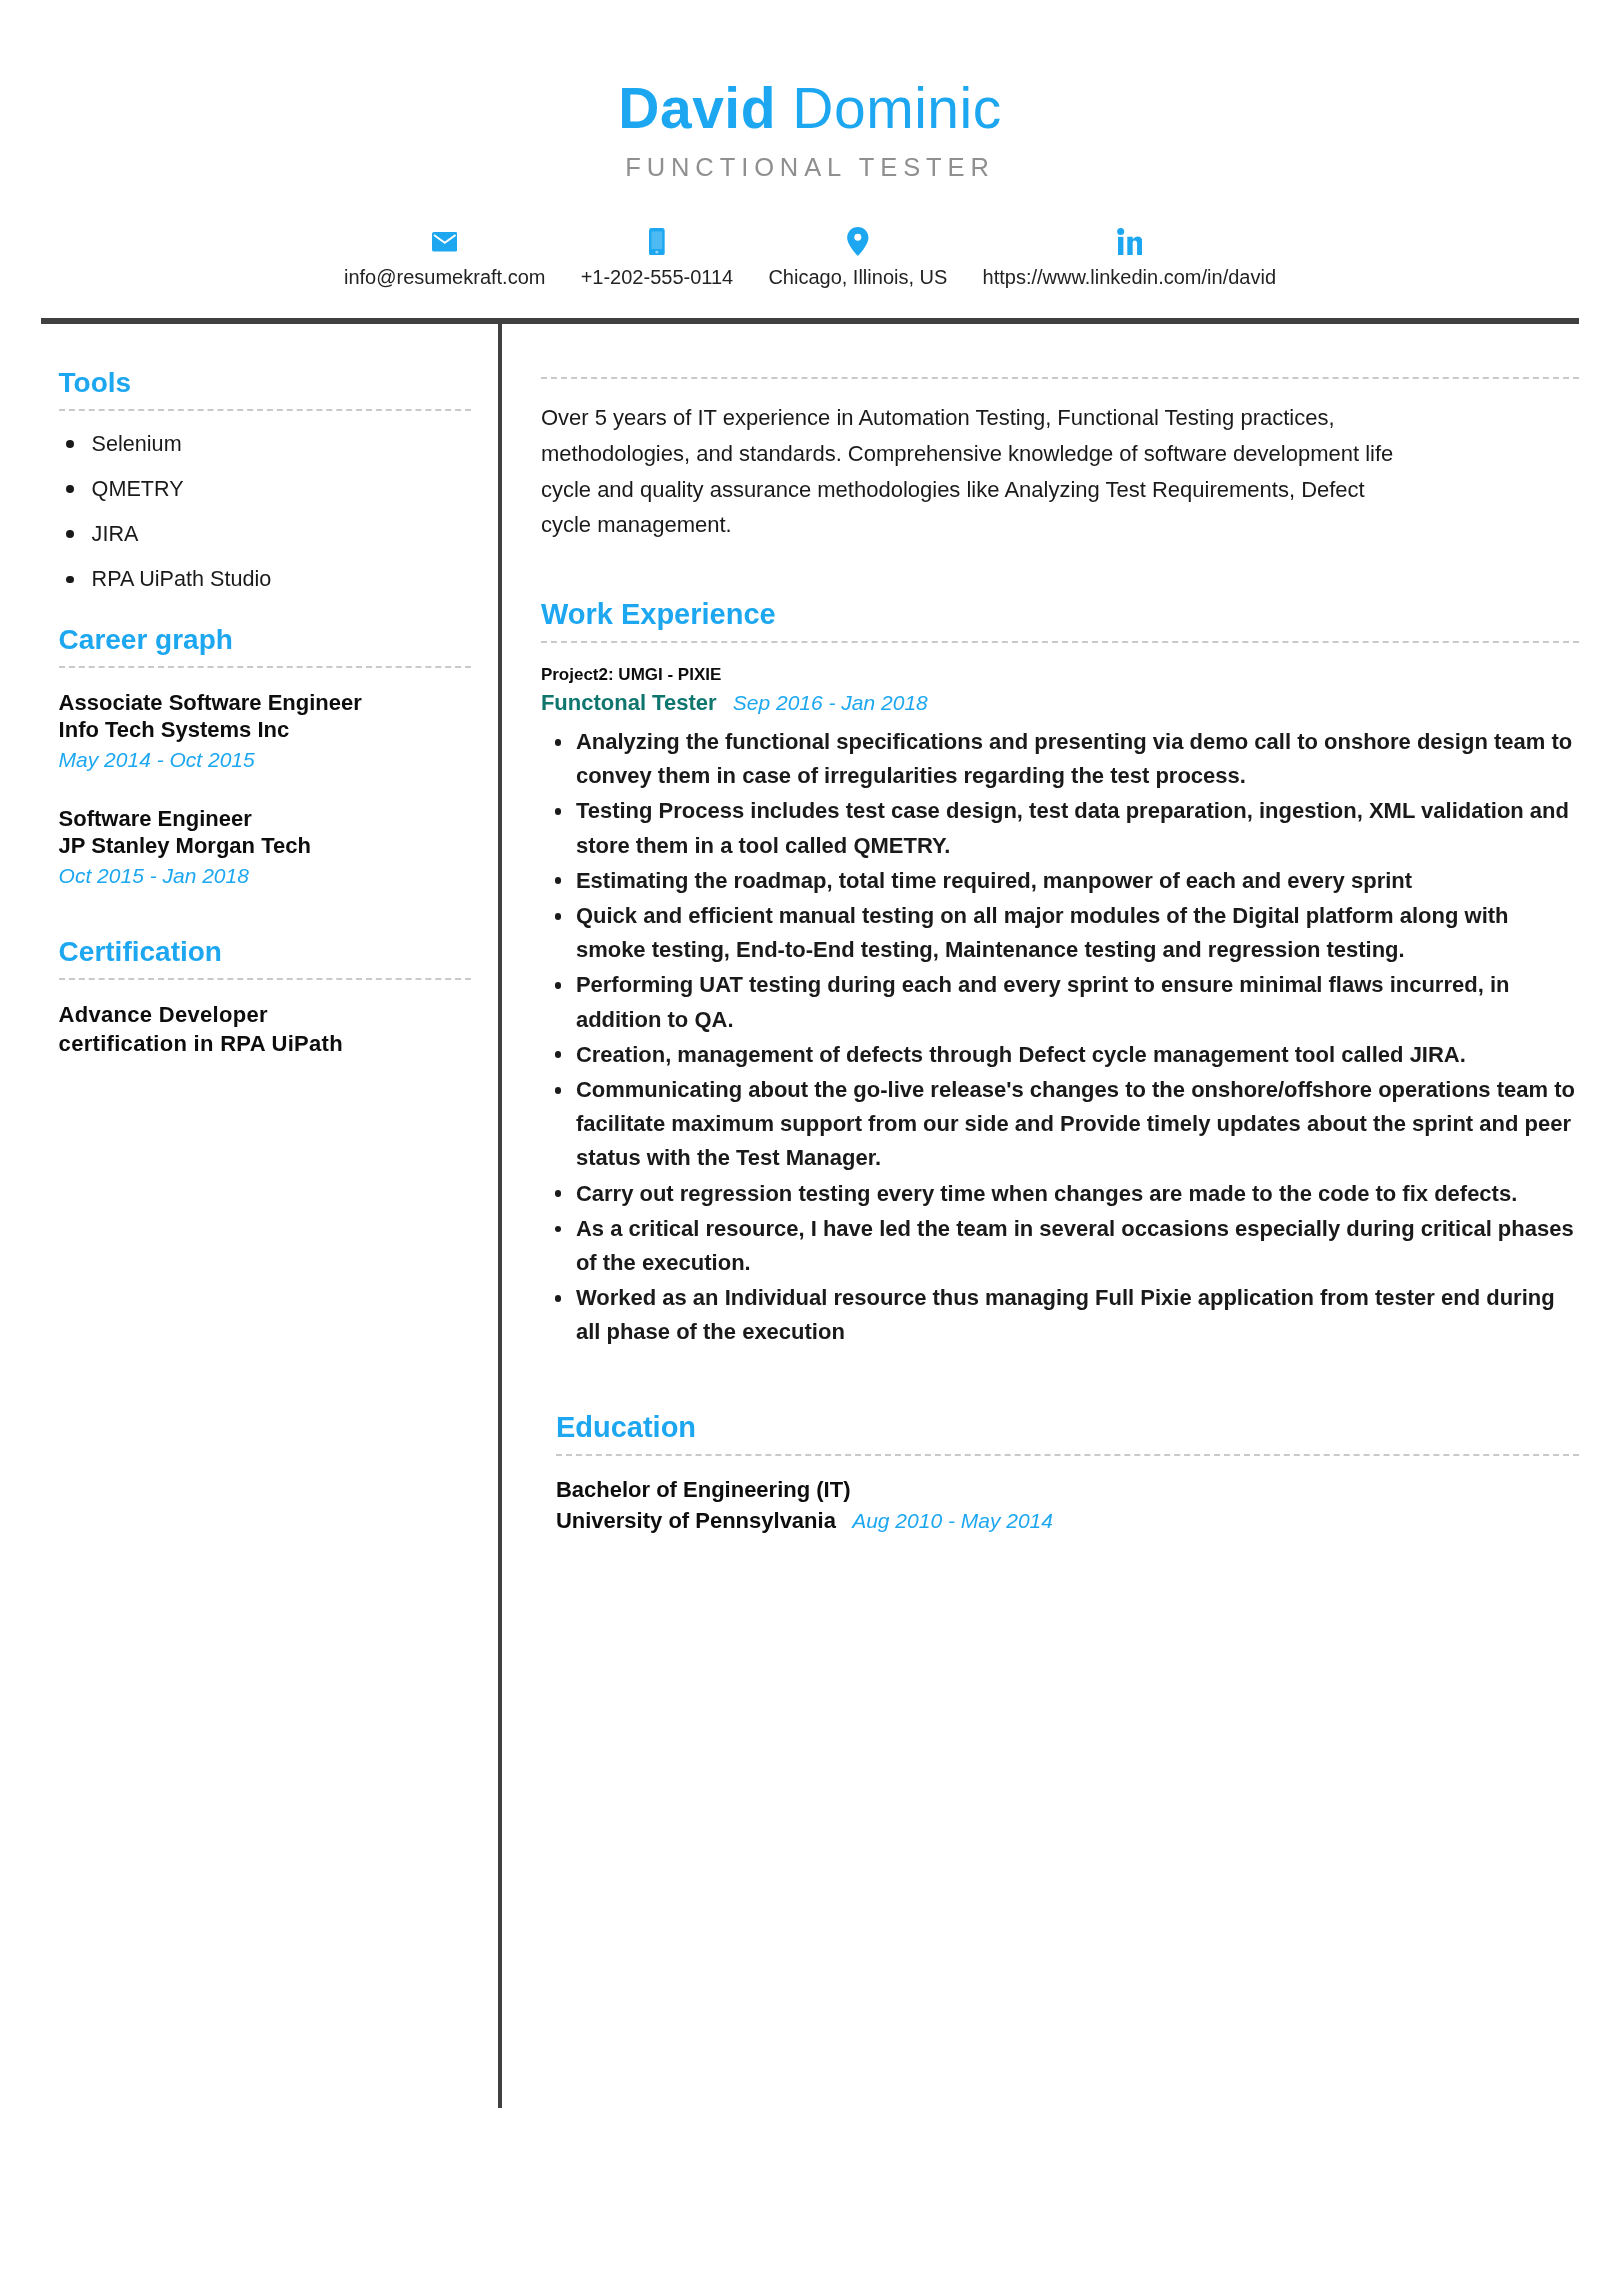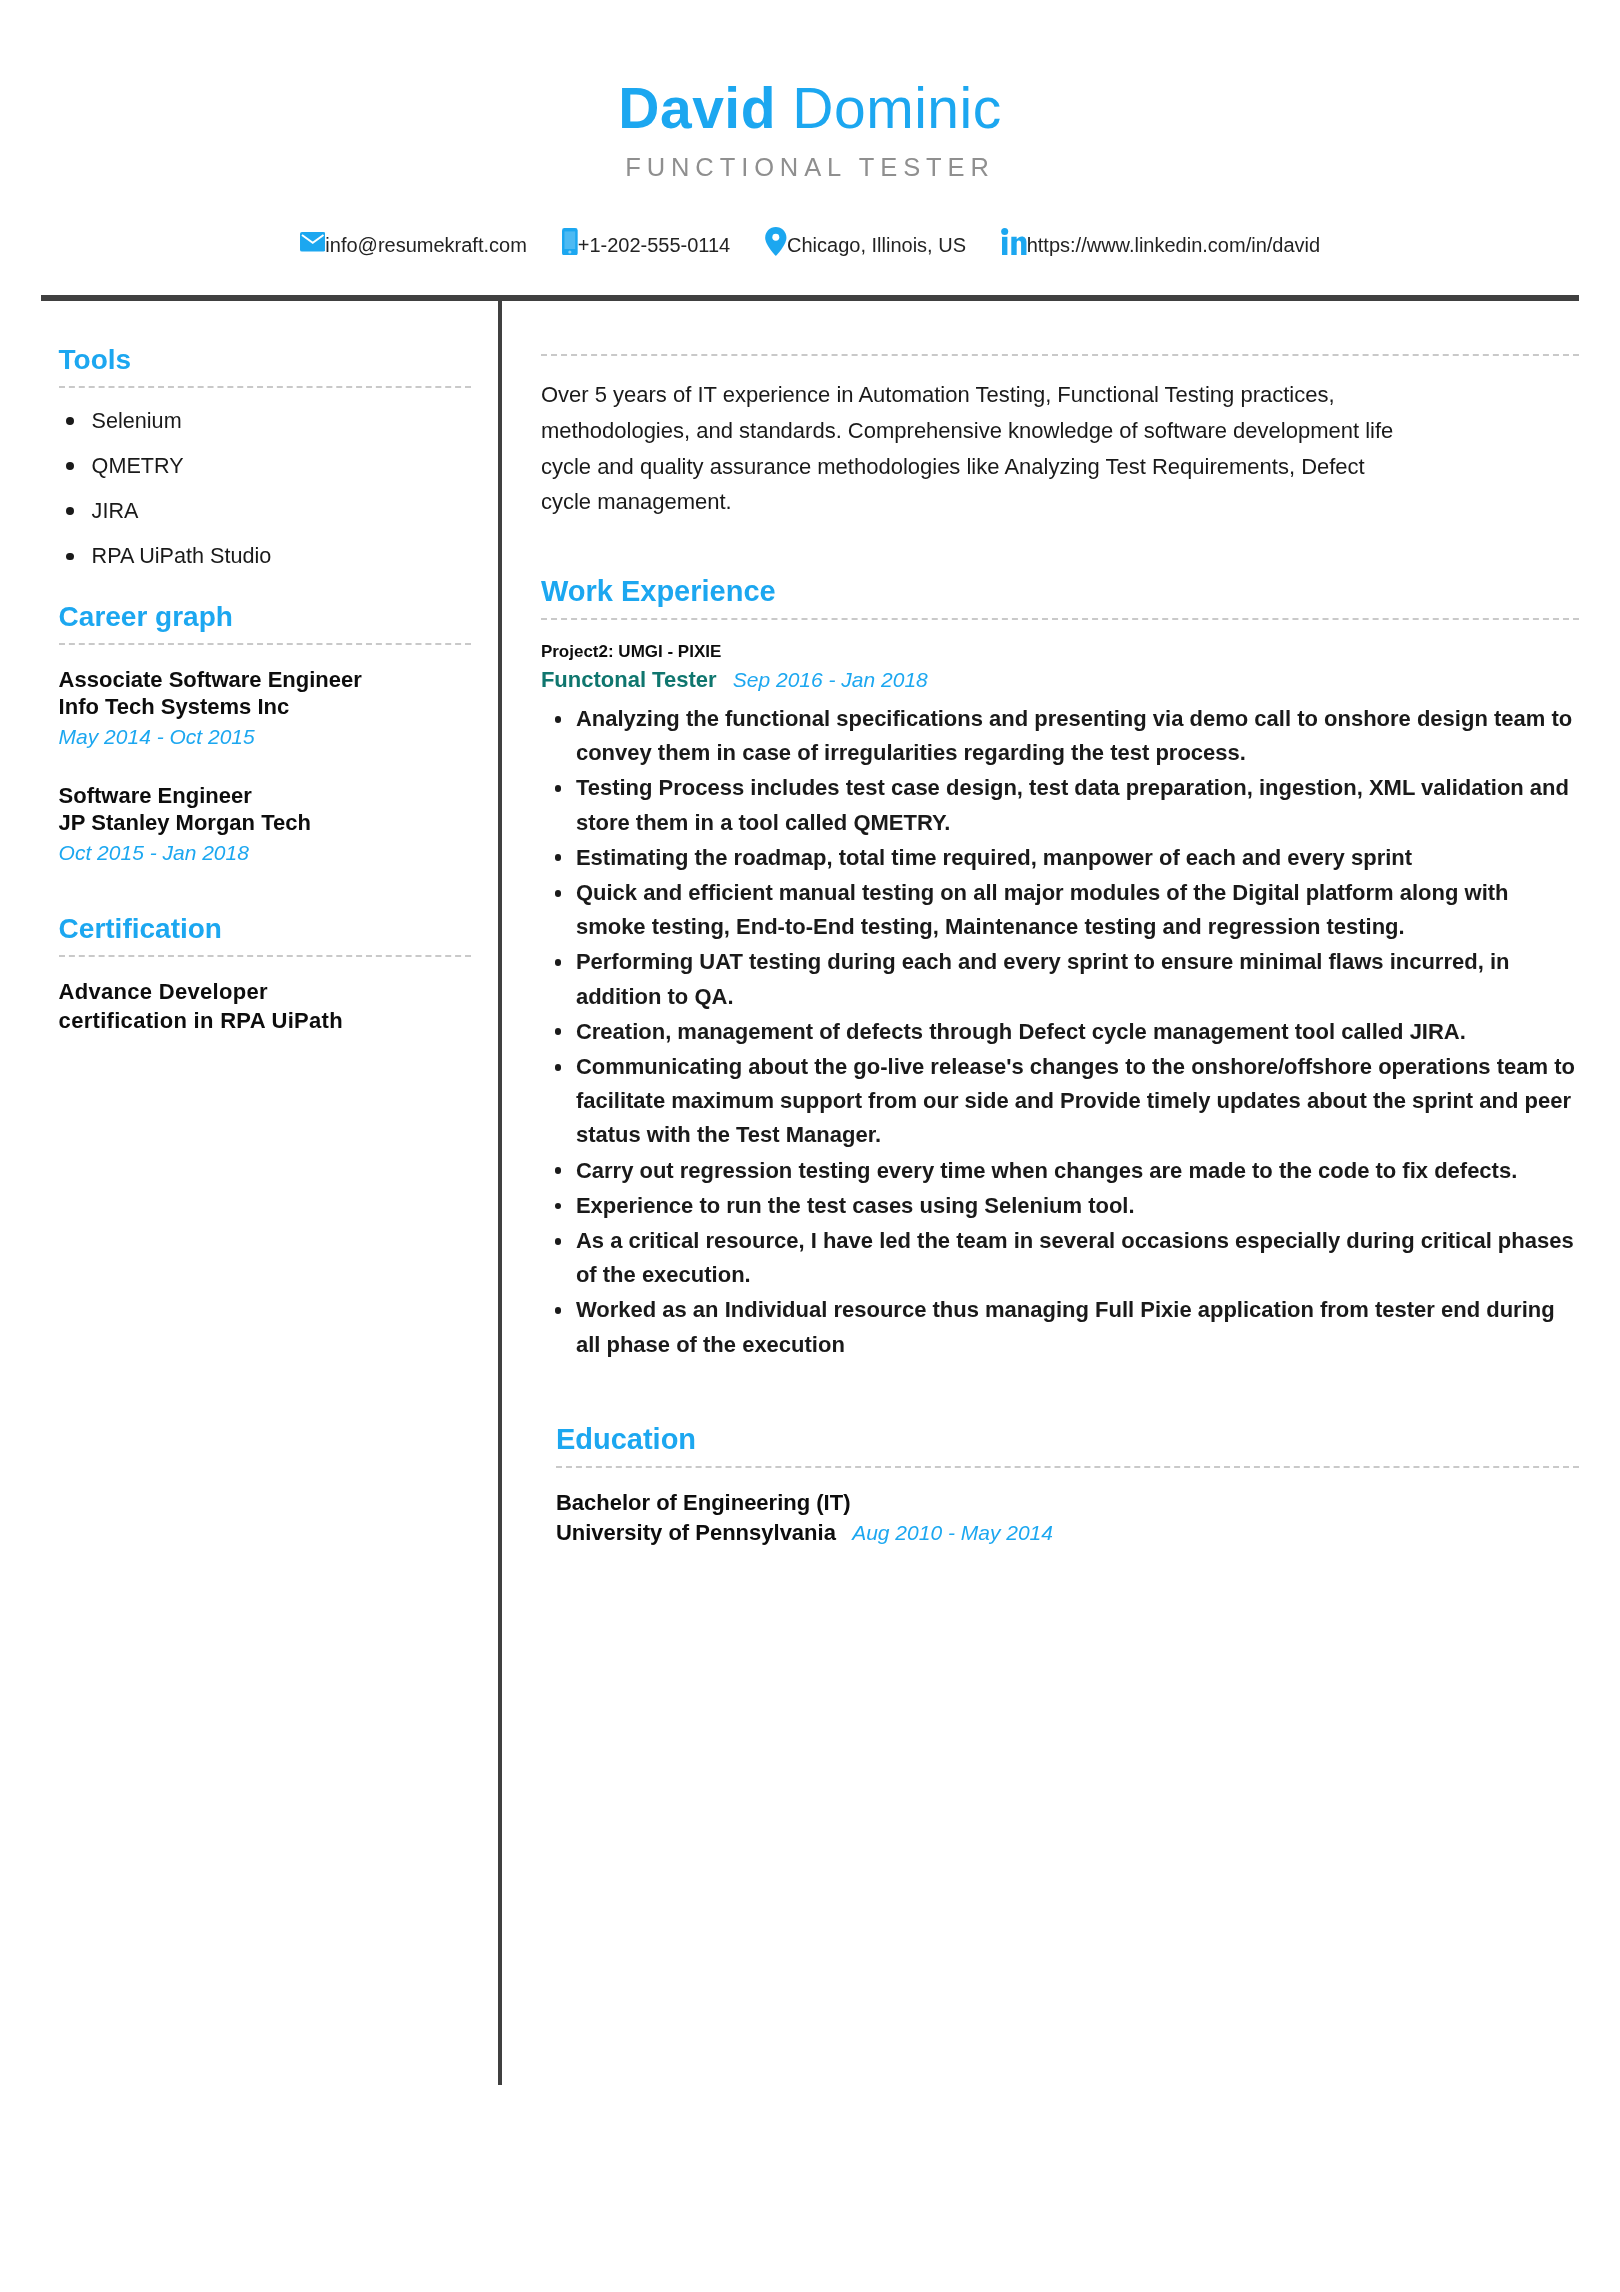--- a/index.html
+++ b/index.html
@@ -51,21 +51,21 @@
   .contact-row {
     margin-top: 43px;
     display: flex;
     justify-content: center;
     align-items: flex-end;
     gap: 0;
   }
 
   .contact-item {
     display: flex;
-    flex-direction: row;
+    flex-direction: column;
     align-items: center;
     padding: 0 17.6px;
   }
 
   .contact-icon {
     height: 33px;
     display: flex;
     align-items: center;
     justify-content: center;
     margin-bottom: 7.8px;
@@ -391,21 +391,20 @@
           </div>
           <ul class="bullets">
             <li>Analyzing the functional specifications and presenting via demo call to onshore design team to convey them in case of irregularities regarding the test process.</li>
             <li>Testing Process includes test case design, test data preparation, ingestion, XML validation and store them in a tool called QMETRY.</li>
             <li>Estimating the roadmap, total time required,  manpower of each and every sprint</li>
             <li>Quick and efficient manual testing on all major modules of the Digital platform along with smoke testing, End-to-End testing, Maintenance testing and regression testing.</li>
             <li>Performing UAT testing during each and every sprint to ensure minimal flaws incurred, in addition to QA.</li>
             <li>Creation, management of defects through Defect cycle management tool called JIRA.</li>
             <li>Communicating about the go-live release's changes to the onshore/offshore operations team to facilitate maximum support from our side and Provide timely updates about the sprint and peer status with the Test Manager.</li>
             <li>Carry out regression testing every time when changes are made to the code to fix defects.</li>
-            <li>Experience to run the test cases using Selenium tool.</li>
             <li>As a critical resource, I have led the team in several occasions especially during critical phases of the execution.</li>
             <li>Worked as an Individual resource  thus managing Full Pixie application from tester end during all phase of the execution</li>
           </ul>
         </div>
       </div>
 
       <div class="section section-edu">
         <div class="section-title">Education</div>
         <div class="section-rule"></div>
         <div class="edu-block">

